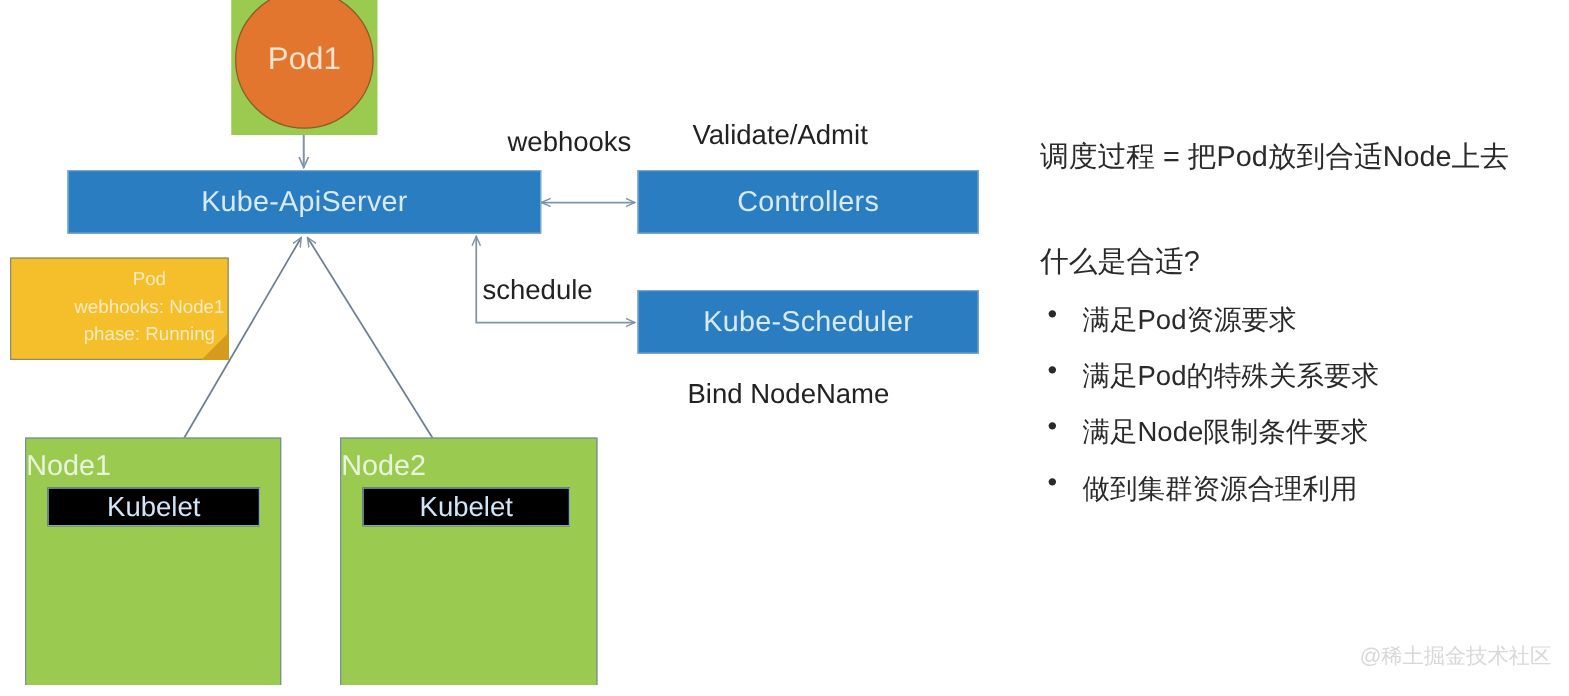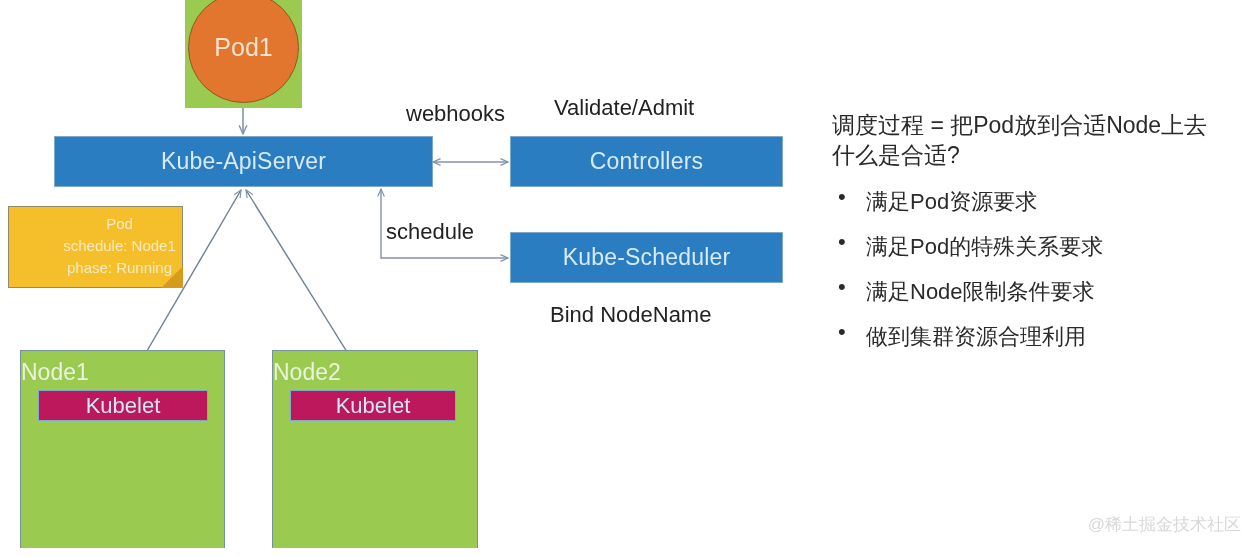--- a/index.html
+++ b/index.html
@@ -49,21 +49,21 @@
   .node-label {
     position: absolute;
     left: 0;
     right: 0;
     top: 8px;
     color: #EAF4DD;
     font-size: 23px;
   }
   .kubelet {
     position: absolute;
-    background: #be185d;
+    background: #000000;
     border: 1px solid #7FA9C9;
     color: #CFE6F8;
     display: flex;
     align-items: center;
     justify-content: center;
     font-size: 22px;
     box-sizing: border-box;
   }
 
   .pod-square {
@@ -122,20 +122,21 @@
   }
   .rhs-head {
     color: #2a2a2a;
     font-size: 23px;
     white-space: nowrap;
     line-height: 1.2;
   }
   .rhs-q {
     color: #2a2a2a;
     font-size: 23px;
+    margin-top: 54px;
     white-space: nowrap;
   }
   .rhs-list {
     margin: 16px 0 0 0;
     padding: 0;
     list-style: none;
   }
   .rhs-list li {
     position: relative;
     padding-left: 34px;
@@ -197,21 +198,21 @@
   <div class="box blue-box" style="left:510px; top:136px; width:273px; height:51px;">
     <span>Controllers</span>
   </div>
 
   <div class="box blue-box" style="left:510px; top:232px; width:273px; height:51px;">
     <span>Kube-Scheduler</span>
   </div>
 
   <div class="note" style="left:8px; top:206px; width:175px; height:82px;padding-left:48px;">
     <div>Pod</div>
-    <div>schedule: Node1</div>
+    <div>webhooks: Node1</div>
     <div>phase: Running</div>
     <span class="note-fold"></span>
   </div>
 
   <div class="box green-box" style="left:20px; top:350px; width:205px; height:200px;">
     <div class="node-label">Node1</div>
   </div>
   <div class="kubelet" style="left:38px; top:390px; width:170px; height:31px;">
     <span>Kubelet</span>
   </div>

